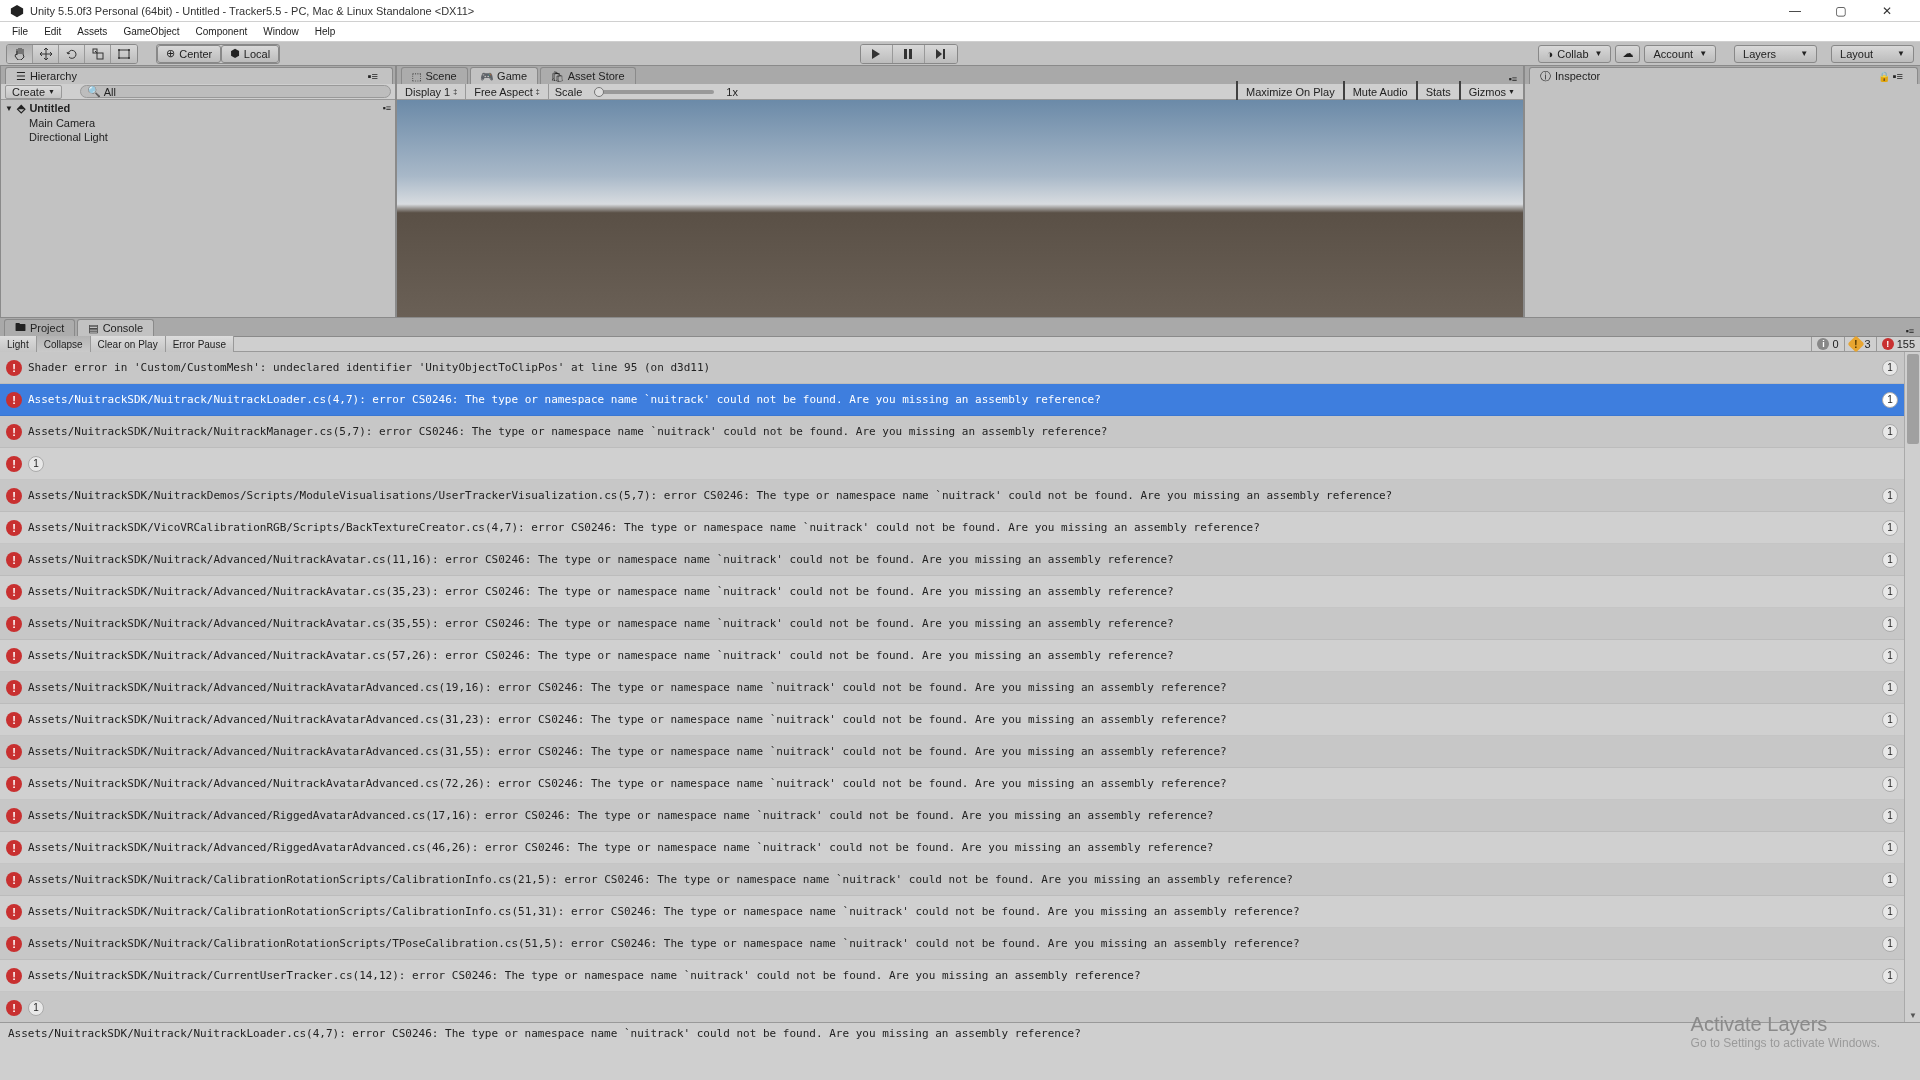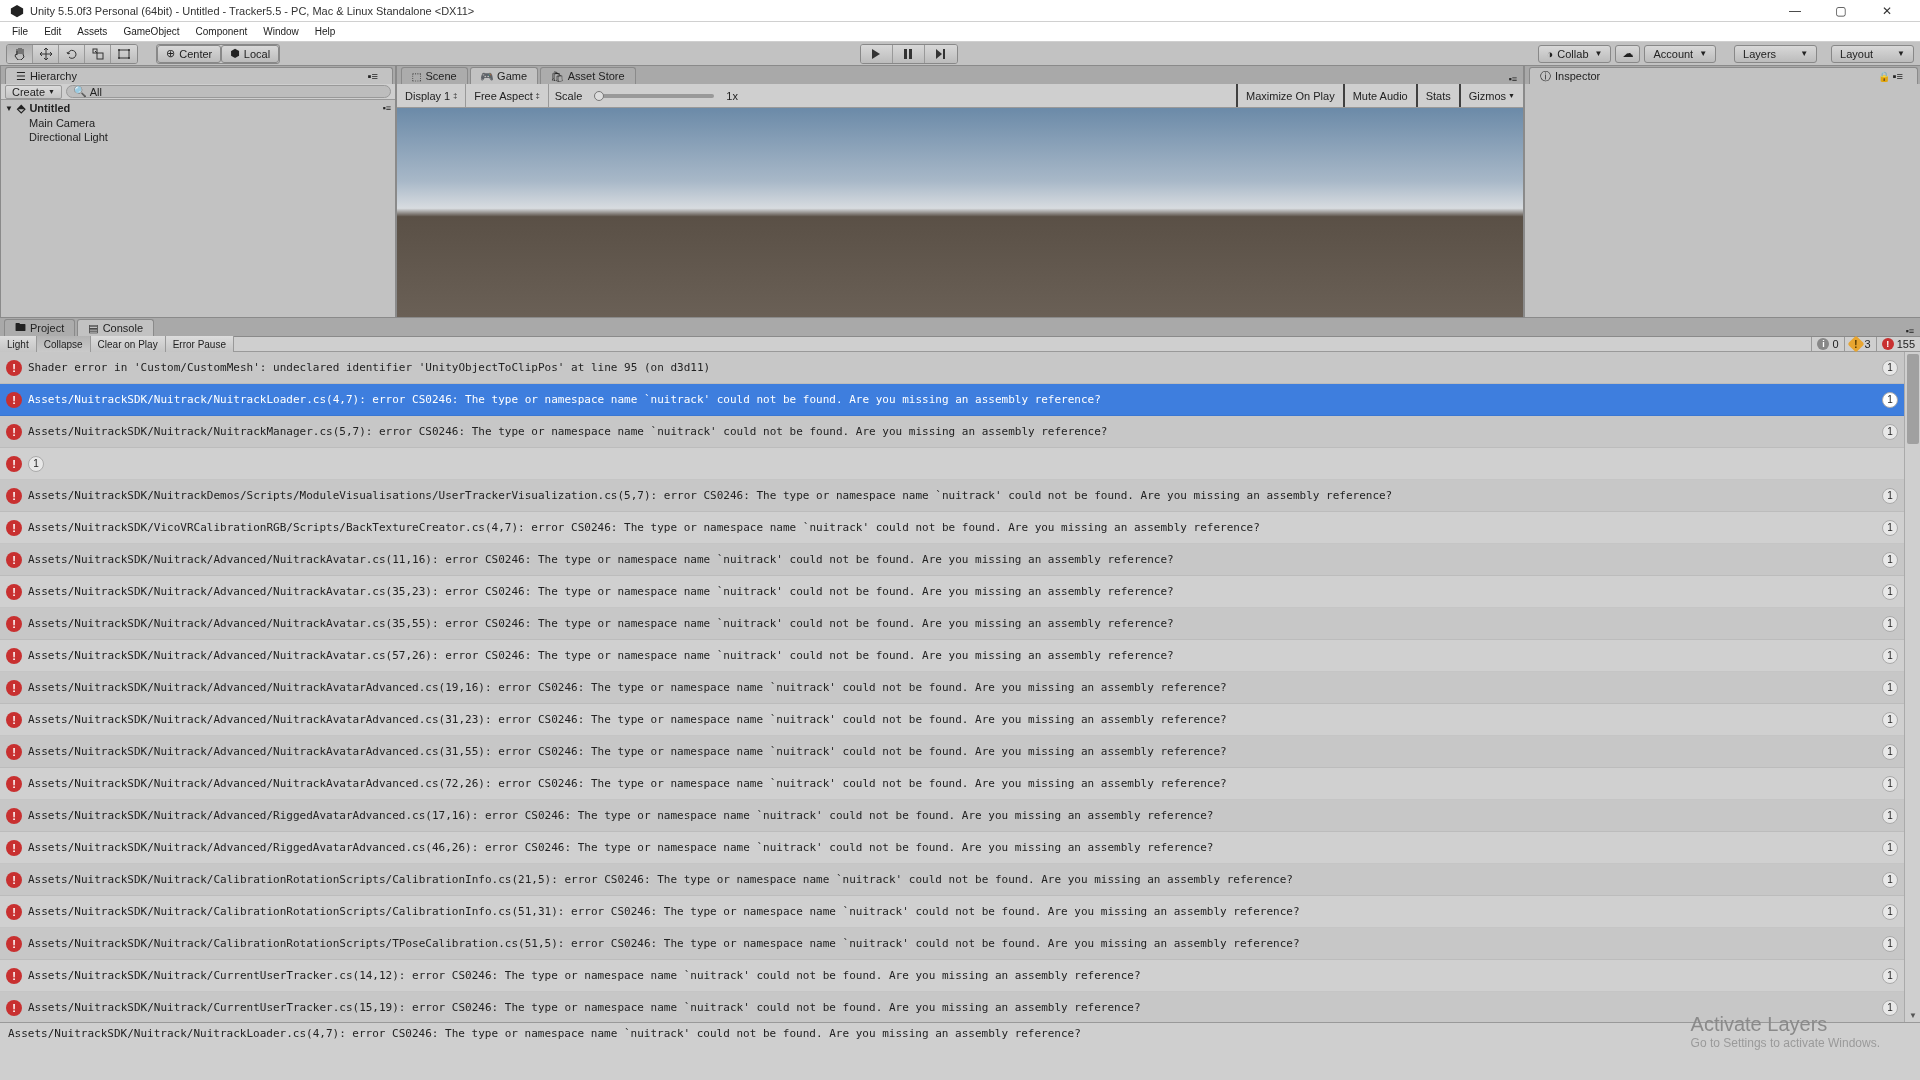--- a/index.html
+++ b/index.html
@@ -25,28 +25,28 @@
 .panel{display:flex;flex-direction:column;background:#c2c2c2;border:1px solid #8a8a8a;border-top:none}
 .panel.hier{width:396px}
 .panel.scene{flex:1}
 .panel.insp{width:396px;border-right:none}
 .tabrow{height:18px;display:flex;align-items:flex-end;background:#a9a9a9;padding-left:4px;gap:0}
 .tab{height:17px;padding:0 10px;display:flex;align-items:center;gap:4px;background:#c2c2c2;border:1px solid #8a8a8a;border-bottom:none;border-radius:3px 3px 0 0;font-size:11px;margin-right:2px}
 .tab.inactive{background:#acacac}
 .tab .icon{font-size:10px;transform:scaleX(1.1)}
 .tab .menu{margin-left:auto;padding:0 4px;font-size:11px}
 .tab .lock{font-size:10px;padding:0 2px}
-.subbar{height:16px;display:flex;align-items:center;background:#cfcfcf;border-bottom:1px solid #999;padding:0 4px;gap:4px;font-size:10px}
+.subbar{height:16px;display:flex;align-items:center;background:#cfcfcf;border-bottom:1px solid #999;padding:0 4px;gap:18px;font-size:10px}
 .subbar .sbtn{padding:0 6px;height:14px;display:flex;align-items:center;border:1px solid #999;border-radius:2px;background:linear-gradient(#dcdcdc,#c4c4c4);font-size:10px}
 .subbar .search{flex:1;height:13px;border:1px solid #999;border-radius:8px;background:#bdbdbd;padding:0 6px;font-size:9px;color:#777;display:flex;align-items:center}
 .treehead{height:16px;display:flex;align-items:center;padding:0 4px;gap:4px;background:#c2c2c2;font-weight:bold}
 .treehead .fold{font-size:8px}
 .hier-body{flex:1;background:#c2c2c2;overflow:hidden}
 .tree-item{padding:1px 0 1px 28px;font-size:11px}
-.scene-sub{height:24px;display:flex;align-items:center;background:#cfcfcf;border-bottom:1px solid #999;font-size:10px}
+.scene-sub{height:16px;display:flex;align-items:center;background:#cfcfcf;border-bottom:1px solid #999;font-size:10px}
 .scene-sub .ssel{padding:0 8px;border-right:1px solid #999;height:100%;display:flex;align-items:center;gap:3px}
 .scene-sub .slabel{padding:0 6px}
 .scene-sub .slider{width:120px;height:4px;background:#999;border-radius:2px;margin:0 6px;position:relative}
 .scene-sub .slider .thumb{position:absolute;left:0;top:-3px;width:10px;height:10px;border-radius:50%;background:#ddd;border:1px solid #777}
 .scene-sub .rbt{padding:11px 8px;border-left:2px solid #404040;height:100%;display:flex;align-items:center}
 .gameview{flex:1;background:linear-gradient(#6b8aa8 0%,#a8b8c8 35%,#d8dce0 48%,#5a5046 52%,#6a6056 100%);position:relative}
 .insp-body{flex:1;background:#c2c2c2}
 .lower{display:flex;flex-direction:column;height:calc(1080px - 22px - 20px - 24px - 252px)}
 .lower-tabs{height:18px;display:flex;align-items:flex-end;background:#a9a9a9;padding-left:4px}
 .console-bar{height:16px;display:flex;align-items:center;background:#cfcfcf;border-top:1px solid #8a8a8a;border-bottom:1px solid #999}
@@ -414,21 +414,20 @@
         <div class="msg">Assets/NuitrackSDK/Nuitrack/CalibrationRotationScripts/TPoseCalibration.cs(51,5): error CS0246: The type or namespace name `nuitrack' could not be found. Are you missing an assembly reference?</div>
         <div class="badge">1</div>
       </div>
       <div class="crow alt">
         <div class="eicon err">!</div>
         <div class="msg">Assets/NuitrackSDK/Nuitrack/CurrentUserTracker.cs(14,12): error CS0246: The type or namespace name `nuitrack' could not be found. Are you missing an assembly reference?</div>
         <div class="badge">1</div>
       </div>
       <div class="crow">
         <div class="eicon err">!</div>
-        <div class="msg">Assets/NuitrackSDK/Nuitrack/CurrentUserTracker.cs(15,19): error CS0246: The type or namespace name `nuitrack' could not be found. Are you missing an assembly reference?</div>
         <div class="badge">1</div>
       </div>
     </div>
   <div class="detail">Assets/NuitrackSDK/Nuitrack/NuitrackLoader.cs(4,7): error CS0246: The type or namespace name `nuitrack' could not be found. Are you missing an assembly reference?</div>
 </div>
 
 <div class="watermark">
   <div class="w1">Activate Layers</div>
   <div class="w2">Go to Settings to activate Windows.</div>
 </div>

